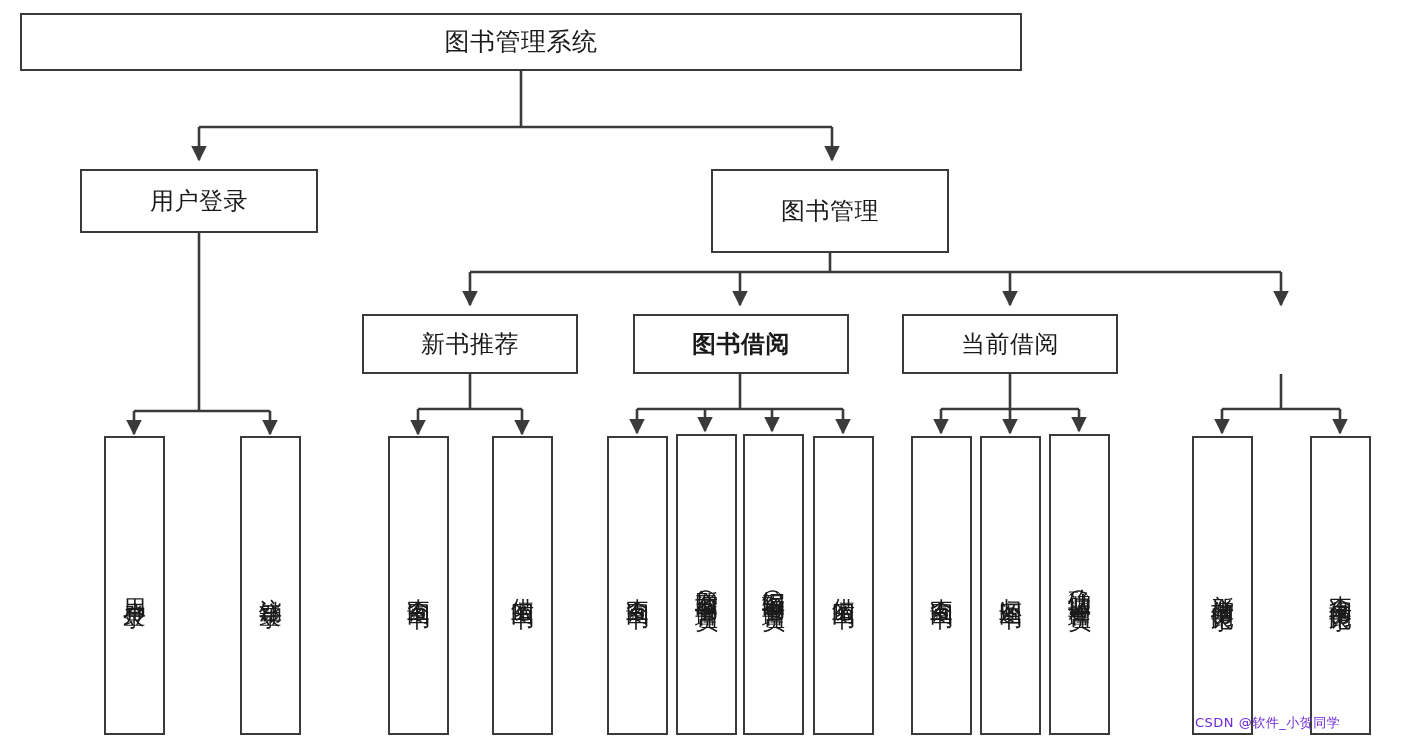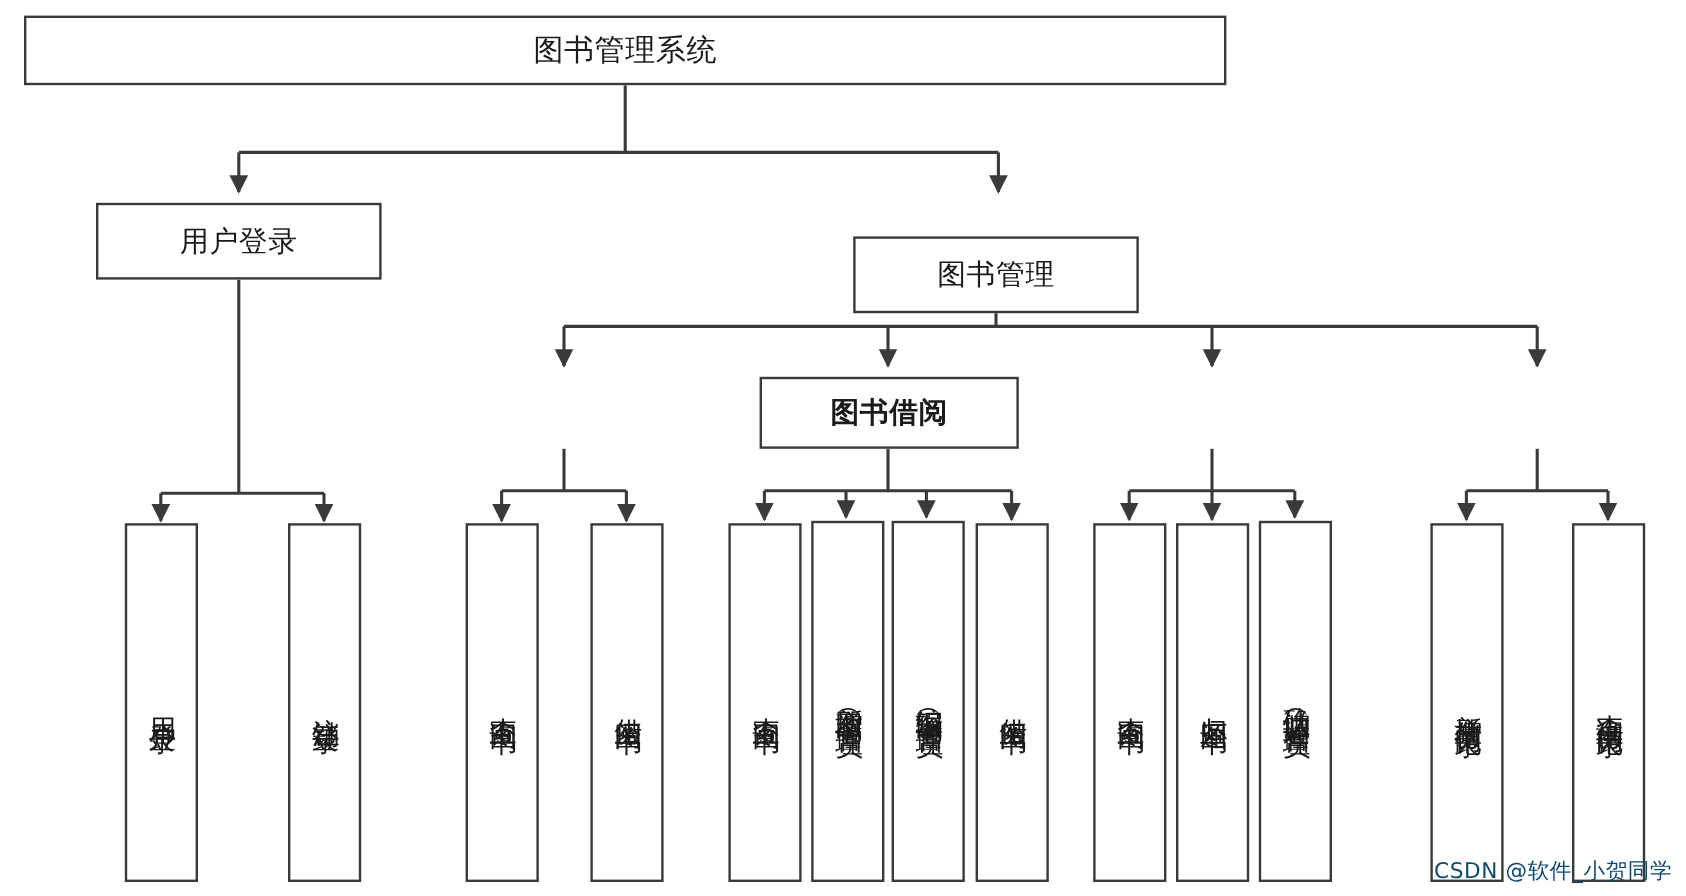--- a/index.html
+++ b/index.html
@@ -57,22 +57,22 @@
   .node.vert .label {
     writing-mode: vertical-rl;
     text-orientation: upright;
     font-size: 23px;
     line-height: 1.0;
     letter-spacing: 3px;
     white-space: nowrap;
   }
   .watermark {
     position: absolute;
-    font-size: 18px;
-    color: #0c4a6e;
+    font-size: 13px;
+    color: #6d28d9;
     white-space: nowrap;
     letter-spacing: 0.5px;
     user-select: none;
   }
 </style>
 </head>
 <body>
 
 <div id="canvas">
 
@@ -127,29 +127,35 @@
   </svg>
 
   <div class="node horiz root" style="left:20px; top:13px; width:1002px; height:58px;">
     <span class="label">图书管理系统</span>
   </div>
 
   <div class="node horiz" style="left:80px; top:169px; width:238px; height:64px;">
     <span class="label">用户登录</span>
   </div>
 
-  <div class="node horiz" style="left:711px; top:169px; width:238px; height:64px;margin-top:28px;">
+  <div class="node horiz" style="left:711px; top:169px; width:238px; height:84px;">
     <span class="label">图书管理</span>
   </div>
 
+  <div class="node horiz" style="left:362px; top:314px; width:216px; height:60px;">
+    <span class="label">新书推荐</span>
+  </div>
 
   <div class="node horiz" style="left:633px; top:314px; width:216px; height:60px;font-weight:bold;">
     <span class="label">图书借阅</span>
   </div>
 
+  <div class="node horiz" style="left:902px; top:314px; width:216px; height:60px;">
+    <span class="label">当前借阅</span>
+  </div>
 
 
   <div class="node vert" style="left:104px; top:436px; width:61px; height:299px;">
     <span class="label">用户登录</span>
   </div>
 
   <div class="node vert" style="left:240px; top:436px; width:61px; height:299px;">
     <span class="label">注销登录</span>
   </div>
 

